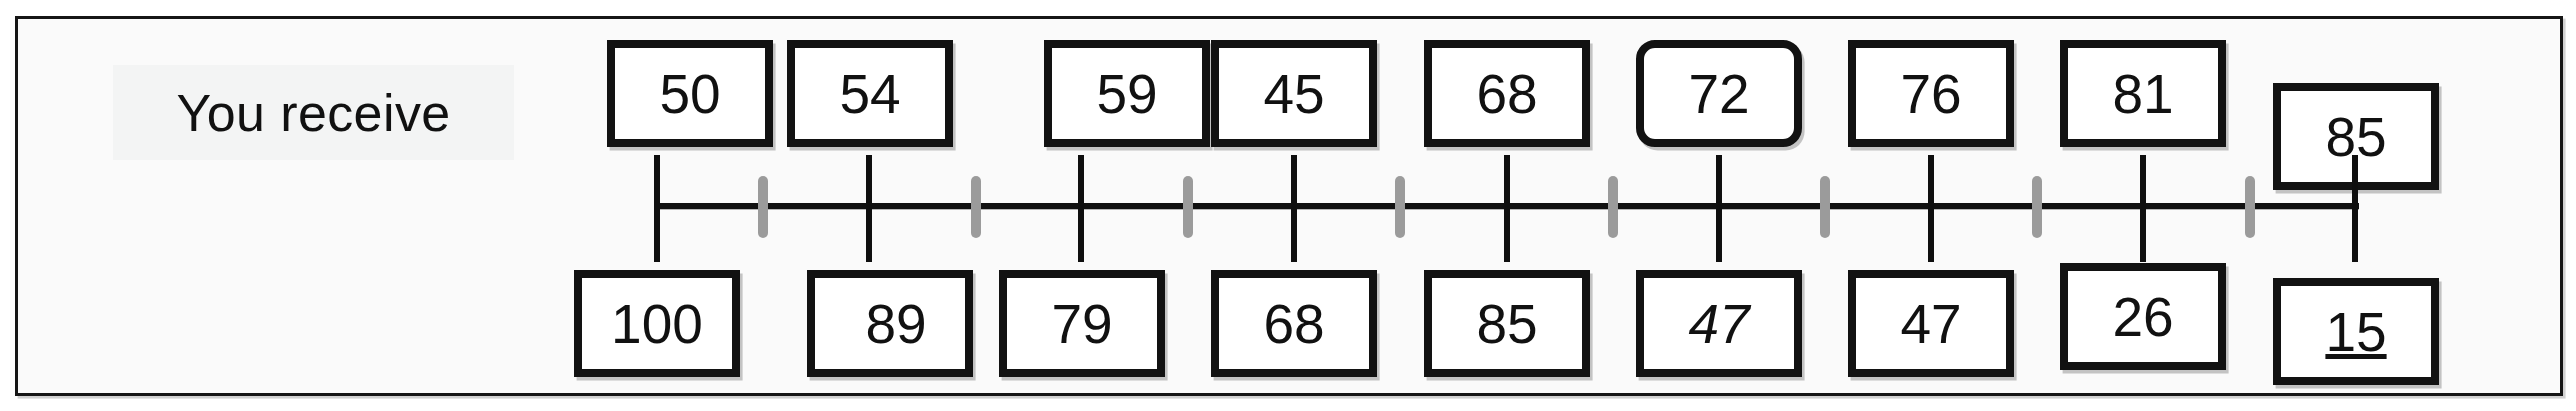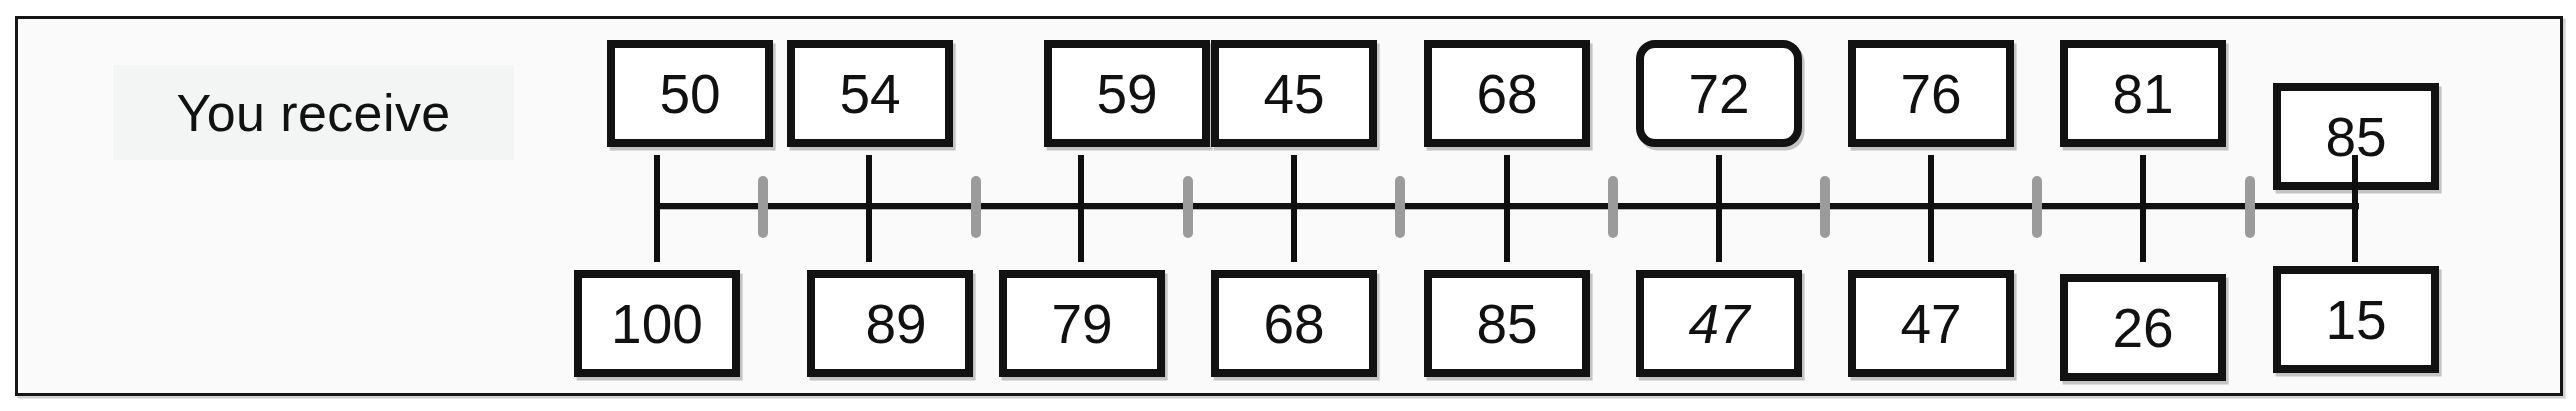--- a/index.html
+++ b/index.html
@@ -132,27 +132,27 @@
         </div>
         <div class="tick-major" style="left: 1910px; top: 136px;"></div>
         <div class="value-box" style="left: 1830px; top: 251px;">
           <div class="">47</div>
         </div>
         <div class="tick-minor" style="left: 2014px; top: 157px;"></div>
         <div class="value-box" style="left: 2042px; top: 21px;">
           <div class="">81</div>
         </div>
         <div class="tick-major" style="left: 2122px; top: 136px;"></div>
-        <div class="value-box" style="left: 2042px; top: 255px;">
+        <div class="value-box" style="left: 2042px; top: 244px;">
           <div class="">26</div>
         </div>
         <div class="tick-minor" style="left: 2227px; top: 157px;"></div>
         <div class="value-box" style="left: 2255px; top: 21px; margin-top: 43px;">
           <div class="">85</div>
         </div>
         <div class="tick-major" style="left: 2334px; top: 136px;"></div>
-        <div class="value-box" style="left: 2255px; top: 247px;">
+        <div class="value-box" style="left: 2255px; top: 259px; text-decoration: underline;">
           <div class="">15</div>
         </div>
       </div>
   </div>
 </div>
 
 
 </body></html>

